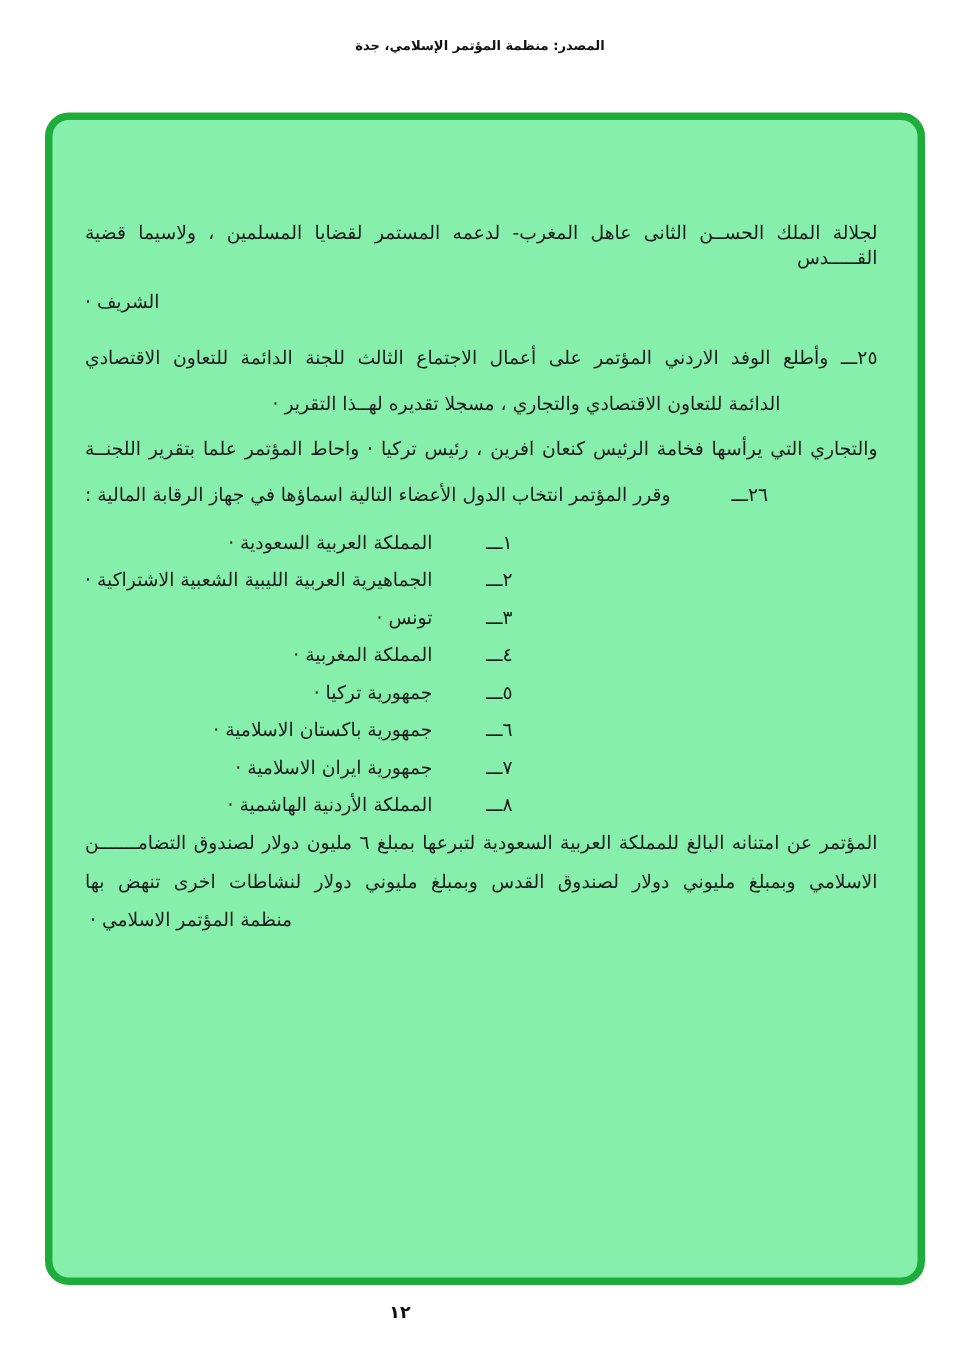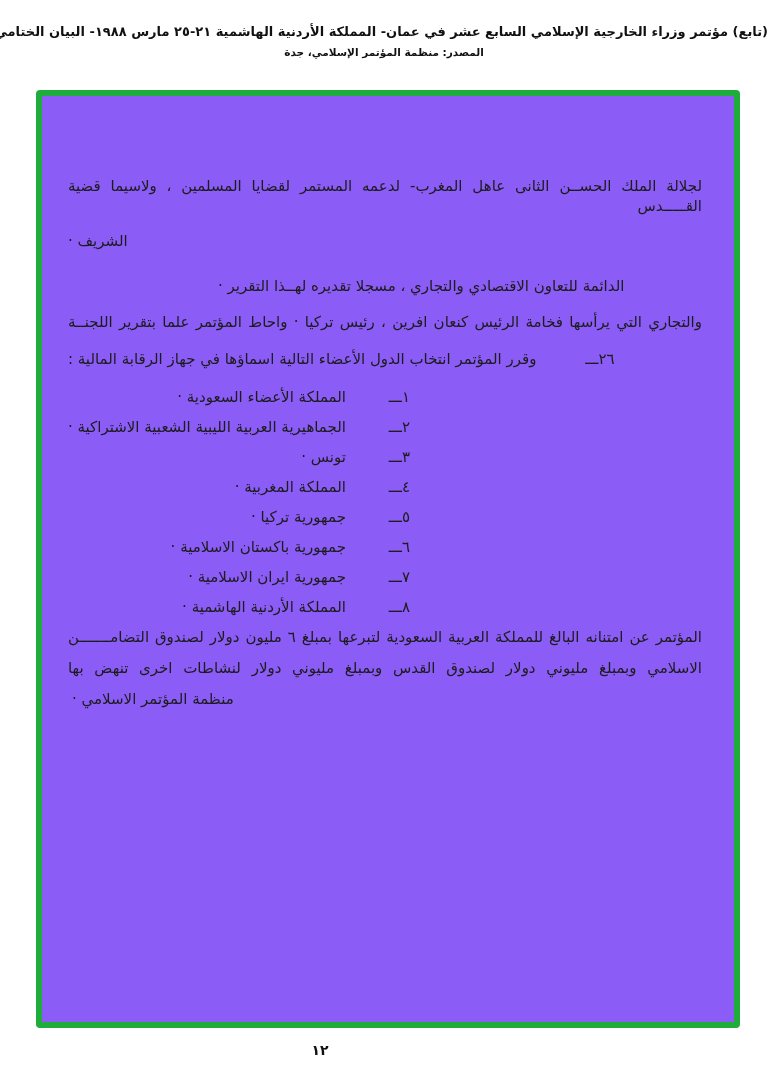--- a/index.html
+++ b/index.html
@@ -12,22 +12,22 @@
   .header { position:absolute; top:24px; left:0; width:768px; text-align:center; direction:rtl; }
   .header .title {
     font-size:13px; font-weight:bold; white-space:nowrap; color:#111;
   }
   .header .source {
     font-size:10.5px; font-weight:bold; margin-top:7px; color:#111;
   }
   .frame {
     position:absolute; left:36px; top:90px;
     width:704px; height:938px; box-sizing:border-box;
-    border:6px solid #1ead3b; border-radius:4px;
-    background:#8b5cf6;
+    border:6px solid #1ead3b; border-radius:19px;
+    background:#86efac;
   }
   .content {
     position:absolute; left:6px; top:6px; right:6px;
     box-sizing:border-box;
     padding:74px 26px 0 20px;
     direction:rtl;
     font-size:15px; line-height:20px; color:#1c1c1c;
   }
   .ln { margin:0 0 16px 0; }
   .ln-just { text-align:justify; text-align-last:justify; }
@@ -48,41 +48,44 @@
   .page-number {
     position:absolute; left:0; top:1042px; width:640px;
     text-align:center; font-weight:bold; font-size:14px; color:#111;
     direction:rtl;
   }
 </style>
 </head>
 <body>
 
 <div class="header">
-  <div class="title">(تابع) مؤتمر وزراء الخارجية الإسلامي السابع عشر في عمان- المملكة الأردنية الهاشمية ٢١-٢٥ مارس ١٩٨٨- البيان الختامي</div>
   <div class="source">المصدر: منظمة المؤتمر الإسلامي، جدة</div>
 </div>
 
 <div class="frame">
   <div class="content">
 
     <div class="ln ln-just mb15">لجلالة الملك الحســن الثانى عاهل المغرب- لدعمه المستمر لقضايا المسلمين ، ولاسيما قضية القـــــدس</div>
     <div class="ln ln-left pad-sharif" style="margin-bottom:25px;">الشريف ·</div>
 
+    <div class="ln ln-just mb17">
+      <span>٢٥ـــ</span>
+      <span>وأطلع الوفد الاردني المؤتمر على أعمال الاجتماع الثالث للجنة الدائمة للتعاون الاقتصادي</span>
+    </div>
     <div class="ln p25l3 mb16">الدائمة للتعاون الاقتصادي والتجاري ، مسجلا تقديره لهــذا التقرير ·</div>
     <div class="ln ln-just mb17">والتجاري التي يرأسها فخامة الرئيس كنعان افرين ، رئيس تركيا · واحاط المؤتمر علما بتقرير اللجنــة</div>
 
     <div class="ln ln-right mb18">
       <span class="numgap">٢٦ـــ</span>
       <span>وقرر المؤتمر انتخاب الدول الأعضاء التالية اسماؤها في جهاز الرقابة المالية :</span>
     </div>
 
     <div class="member">
       <span class="num">١ـــ</span>
-      <span>المملكة الأعضاء السعودية ·</span>
+      <span>المملكة العربية السعودية ·</span>
     </div>
     <div class="member">
       <span class="num">٢ـــ</span>
       <span>الجماهيرية العربية الليبية الشعبية الاشتراكية ·</span>
     </div>
     <div class="member">
       <span class="num">٣ـــ</span>
       <span>تونس ·</span>
     </div>
     <div class="member">

